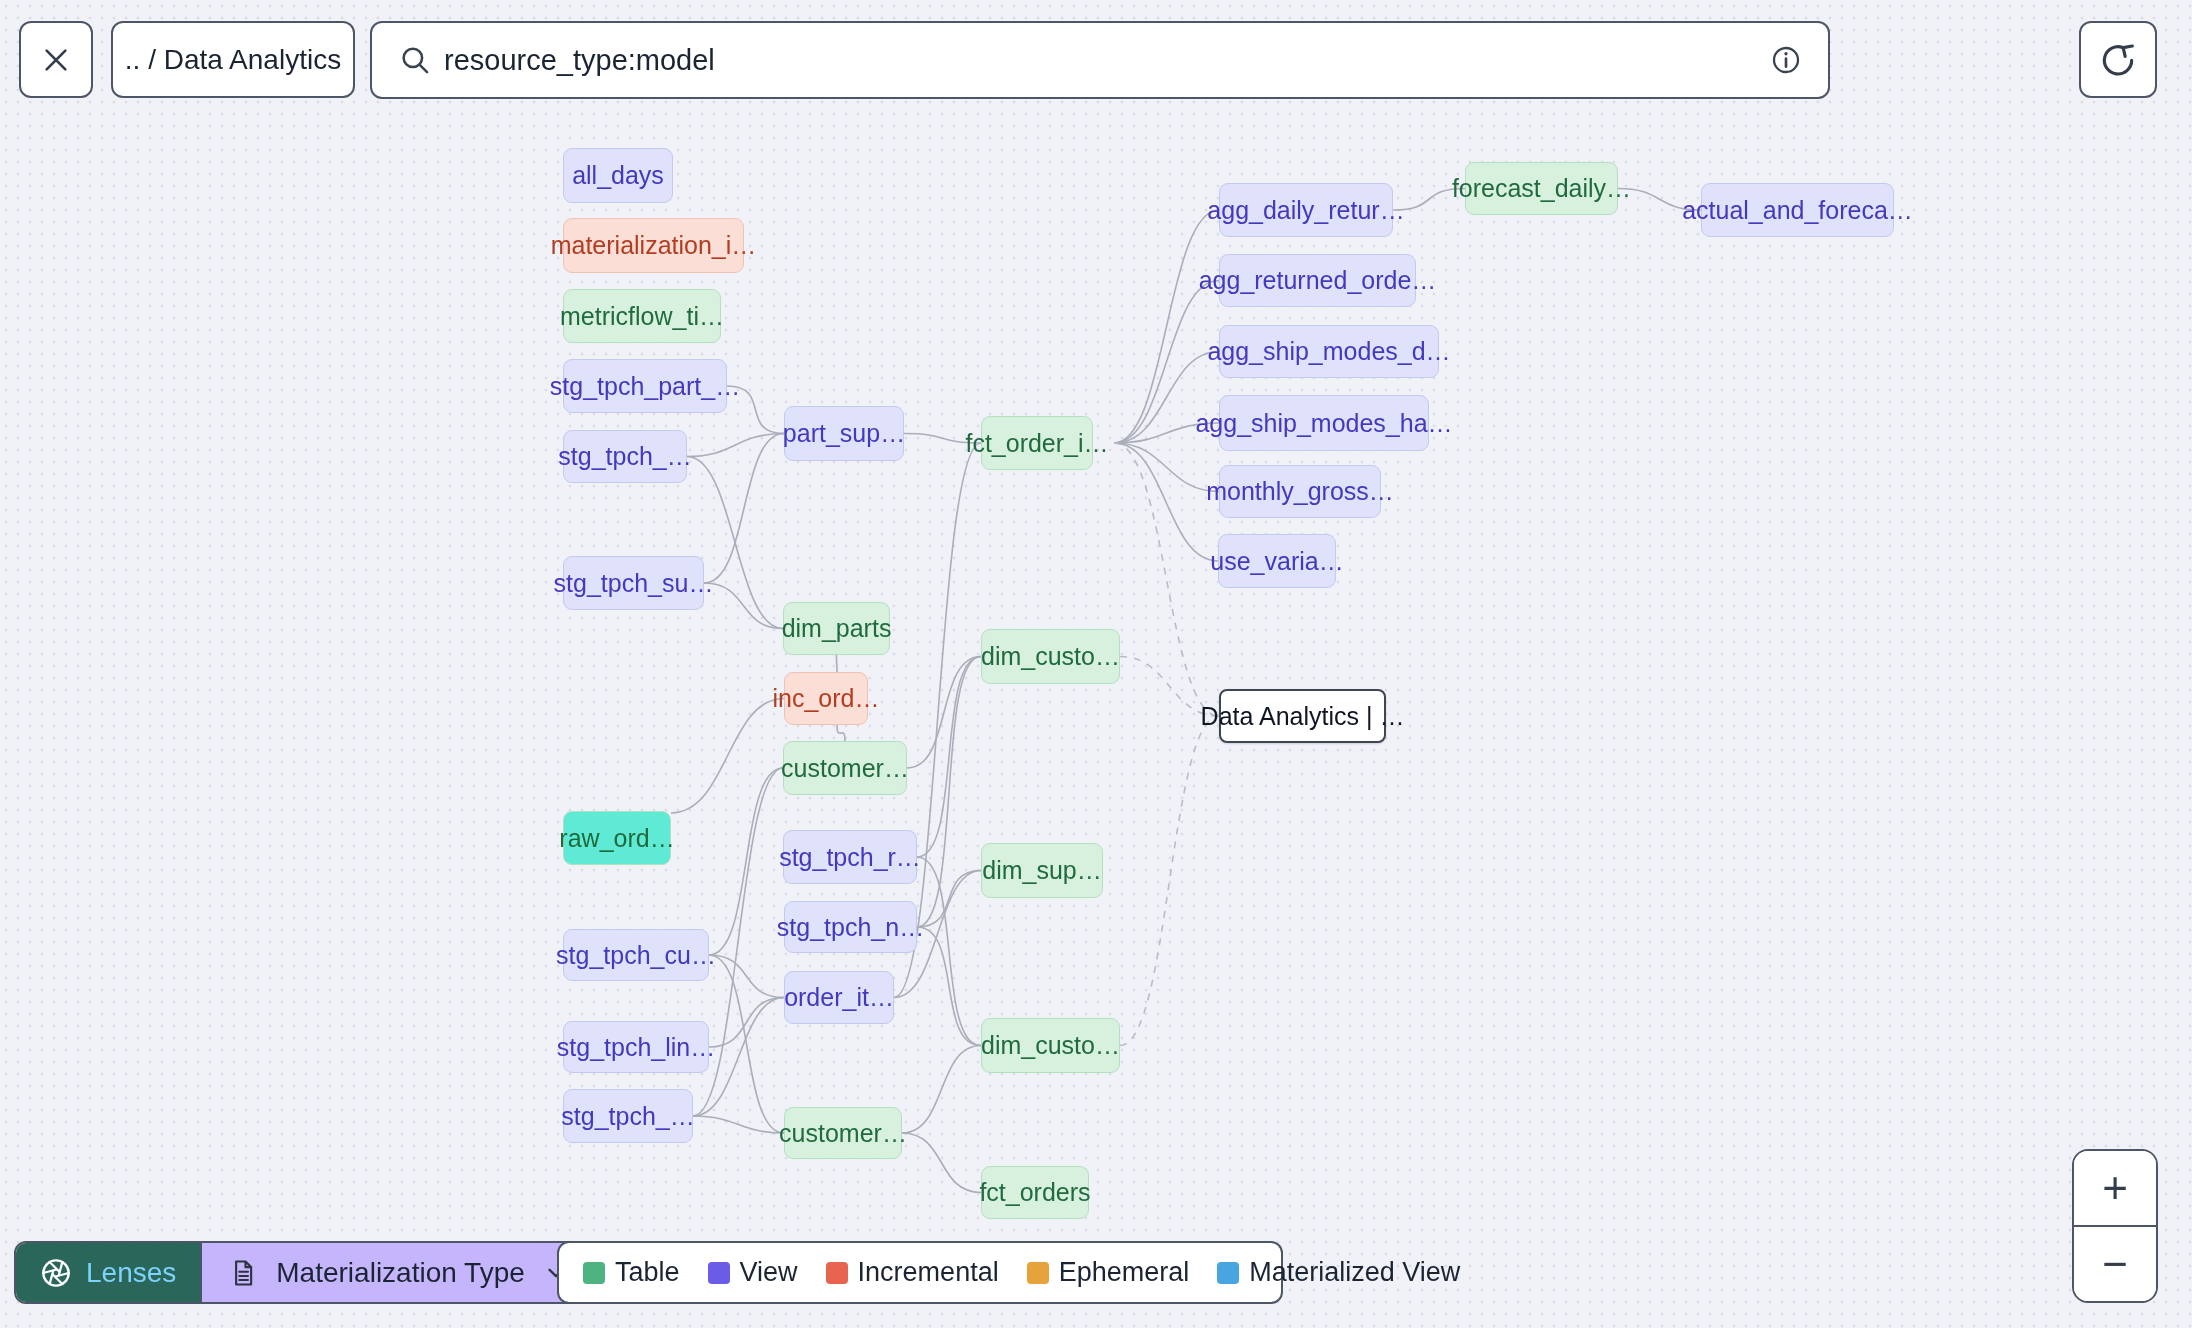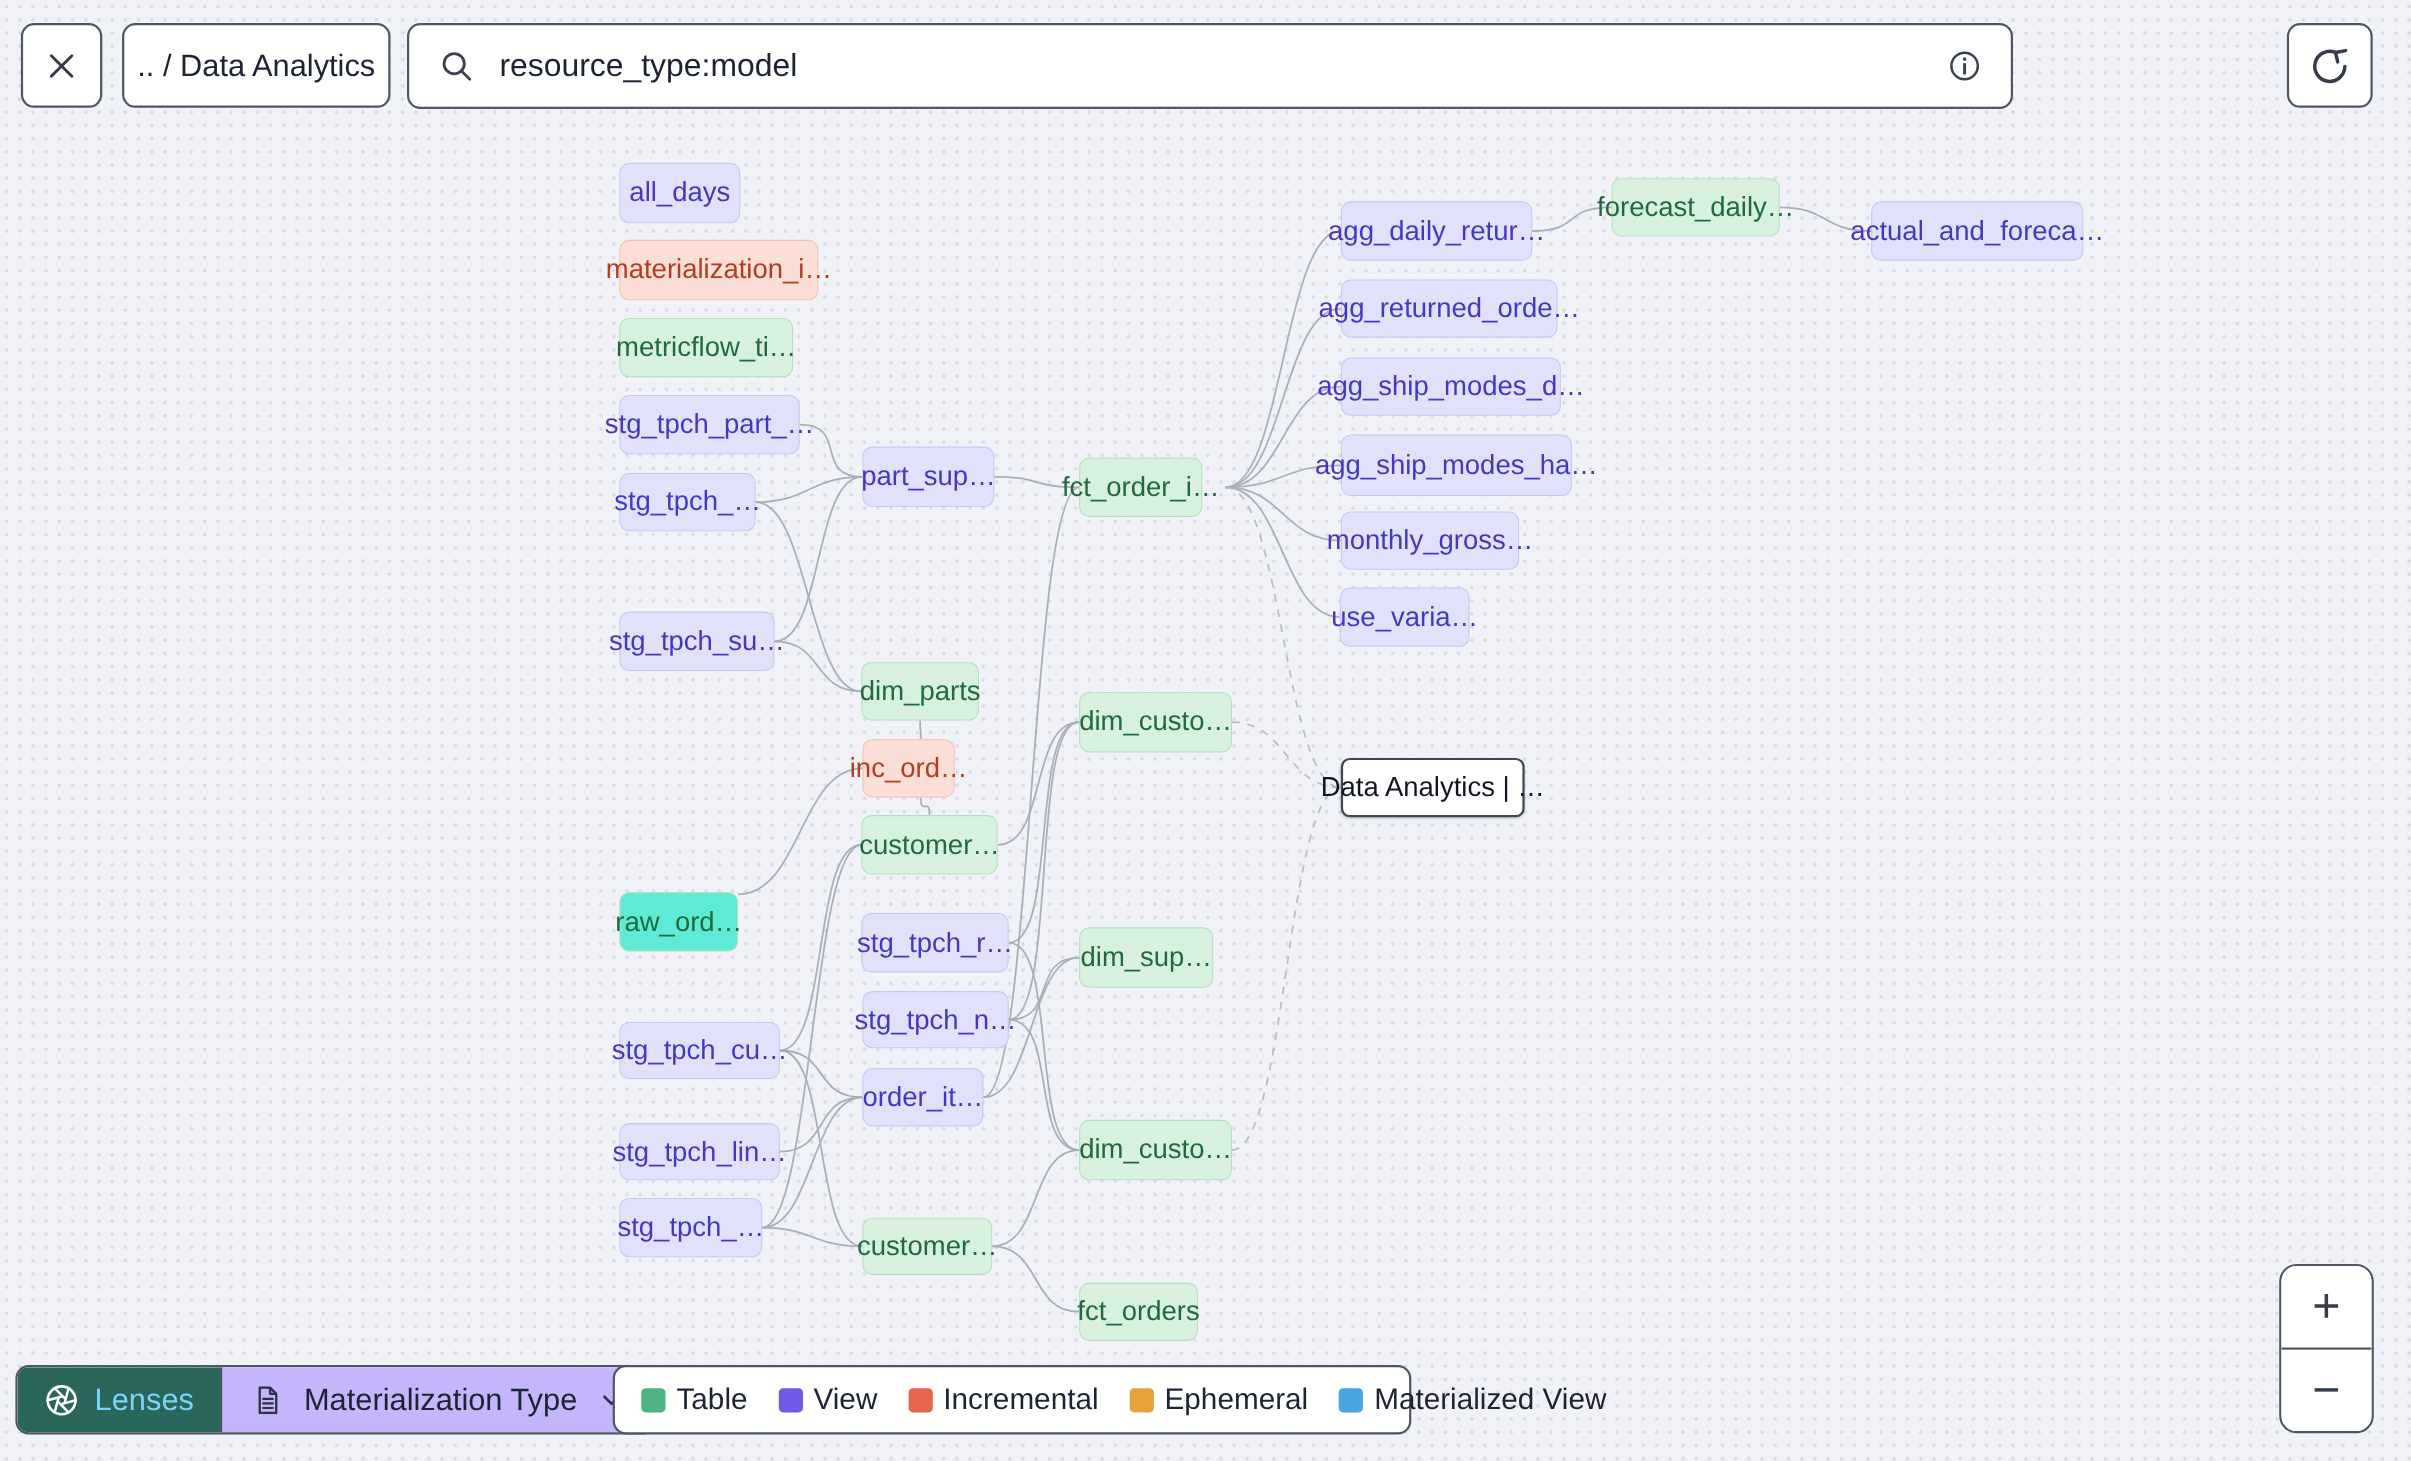--- a/index.html
+++ b/index.html
@@ -10,21 +10,21 @@
     background-size:12px 12px;
     font-family:"Liberation Sans", sans-serif;
     color:#1b2433;
   }
   .btn{
     position:absolute;background:#ffffff;border:2px solid #4d5666;border-radius:12px;
     box-sizing:border-box;display:flex;align-items:center;justify-content:center;cursor:pointer;
   }
   #close-btn{left:19px;top:21px;width:74px;height:77px;}
   #breadcrumb-btn{left:111px;top:21px;width:244px;height:77px;font-size:28px;white-space:nowrap;}
-  #search-bar{left:370px;top:21px;width:1460px;height:78px;justify-content:flex-start;padding:0 26px;gap:20px;cursor:text;}
+  #search-bar{left:370px;top:21px;width:1460px;height:78px;justify-content:flex-start;padding:0 26px;gap:10px;cursor:text;}
   #search-input{flex:1;border:none;outline:none;background:transparent;font-family:inherit;font-size:29px;color:#1b2433;}
   #refresh-btn{left:2079px;top:21px;width:78px;height:77px;}
   svg.icon{display:block;}
 
   
   #edges-layer{position:absolute;left:0;top:0;width:2192px;height:1328px;pointer-events:none;}
   #edges-layer path{fill:none;stroke:#a9aeba;stroke-width:1.6;}
   #edges-layer path.dashed{stroke:#b7bcc8;stroke-dasharray:7 7;}
   #nodes-layer{position:absolute;left:0;top:0;width:100%;height:100%;}
   .node{
@@ -116,21 +116,21 @@
     <div class="node view" style="left: 784px; top: 901px; width: 133px; height: 52px; background: rgb(223, 226, 250); border-color: rgb(195, 201, 241); color: rgb(68, 56, 191);">stg_tpch_n…</div>
     <div class="node view" style="left: 784px; top: 971px; width: 110px; height: 53px; background: rgb(223, 226, 250); border-color: rgb(195, 201, 241); color: rgb(68, 56, 191);">order_it…</div>
     <div class="node table" style="left: 784px; top: 1107px; width: 118px; height: 52px; background: rgb(216, 241, 222); border-color: rgb(179, 225, 192); color: rgb(31, 107, 61);">customer…</div>
     <div class="node table" style="left: 981px; top: 416px; width: 112px; height: 54px; background: rgb(216, 241, 222); border-color: rgb(179, 225, 192); color: rgb(31, 107, 61);">fct_order_i…</div>
     <div class="node table" style="left: 981px; top: 629px; width: 139px; height: 55px; background: rgb(216, 241, 222); border-color: rgb(179, 225, 192); color: rgb(31, 107, 61);">dim_custo…</div>
     <div class="node table" style="left: 981px; top: 843px; width: 122px; height: 55px; background: rgb(216, 241, 222); border-color: rgb(179, 225, 192); color: rgb(31, 107, 61);">dim_sup…</div>
     <div class="node table" style="left: 981px; top: 1018px; width: 139px; height: 55px; background: rgb(216, 241, 222); border-color: rgb(179, 225, 192); color: rgb(31, 107, 61);">dim_custo…</div>
     <div class="node table" style="left: 981px; top: 1166px; width: 108px; height: 53px; background: rgb(216, 241, 222); border-color: rgb(179, 225, 192); color: rgb(31, 107, 61);">fct_orders</div>
     <div class="node view" style="left: 1219px; top: 183px; width: 174px; height: 54px; background: rgb(223, 226, 250); border-color: rgb(195, 201, 241); color: rgb(68, 56, 191);">agg_daily_retur…</div>
     <div class="node view" style="left: 1219px; top: 254px; width: 197px; height: 53px; background: rgb(223, 226, 250); border-color: rgb(195, 201, 241); color: rgb(68, 56, 191); text-align: right;">agg_returned_orde…</div>
-    <div class="node view" style="left: 1219px; top: 325px; width: 200px; height: 53px; background: rgb(223, 226, 250); border-color: rgb(195, 201, 241); color: rgb(68, 56, 191);">agg_ship_modes_d…</div>
+    <div class="node view" style="left: 1219px; top: 325px; width: 220px; height: 53px; background: rgb(223, 226, 250); border-color: rgb(195, 201, 241); color: rgb(68, 56, 191);">agg_ship_modes_d…</div>
     <div class="node view" style="left: 1219px; top: 395px; width: 210px; height: 56px; background: rgb(223, 226, 250); border-color: rgb(195, 201, 241); color: rgb(68, 56, 191);">agg_ship_modes_ha…</div>
     <div class="node view" style="left: 1219px; top: 465px; width: 162px; height: 53px; background: rgb(223, 226, 250); border-color: rgb(195, 201, 241); color: rgb(68, 56, 191);">monthly_gross…</div>
     <div class="node view" style="left: 1218px; top: 534px; width: 118px; height: 54px; background: rgb(223, 226, 250); border-color: rgb(195, 201, 241); color: rgb(68, 56, 191);">use_varia…</div>
     <div class="node project" style="left: 1219px; top: 689px; width: 167px; height: 54px; background: rgb(255, 255, 255); border-color: rgb(62, 70, 84); color: rgb(15, 21, 34);">Data Analytics | …</div>
     <div class="node table" style="left: 1465px; top: 162px; width: 153px; height: 53px; background: rgb(216, 241, 222); border-color: rgb(179, 225, 192); color: rgb(31, 107, 61);">forecast_daily…</div>
     <div class="node view" style="left: 1701px; top: 183px; width: 193px; height: 54px; background: rgb(223, 226, 250); border-color: rgb(195, 201, 241); color: rgb(68, 56, 191);">actual_and_foreca…</div>
   </div>
 
 <div class="btn" id="close-btn">
   <svg class="icon" width="32" height="32" viewBox="0 0 24 24">

